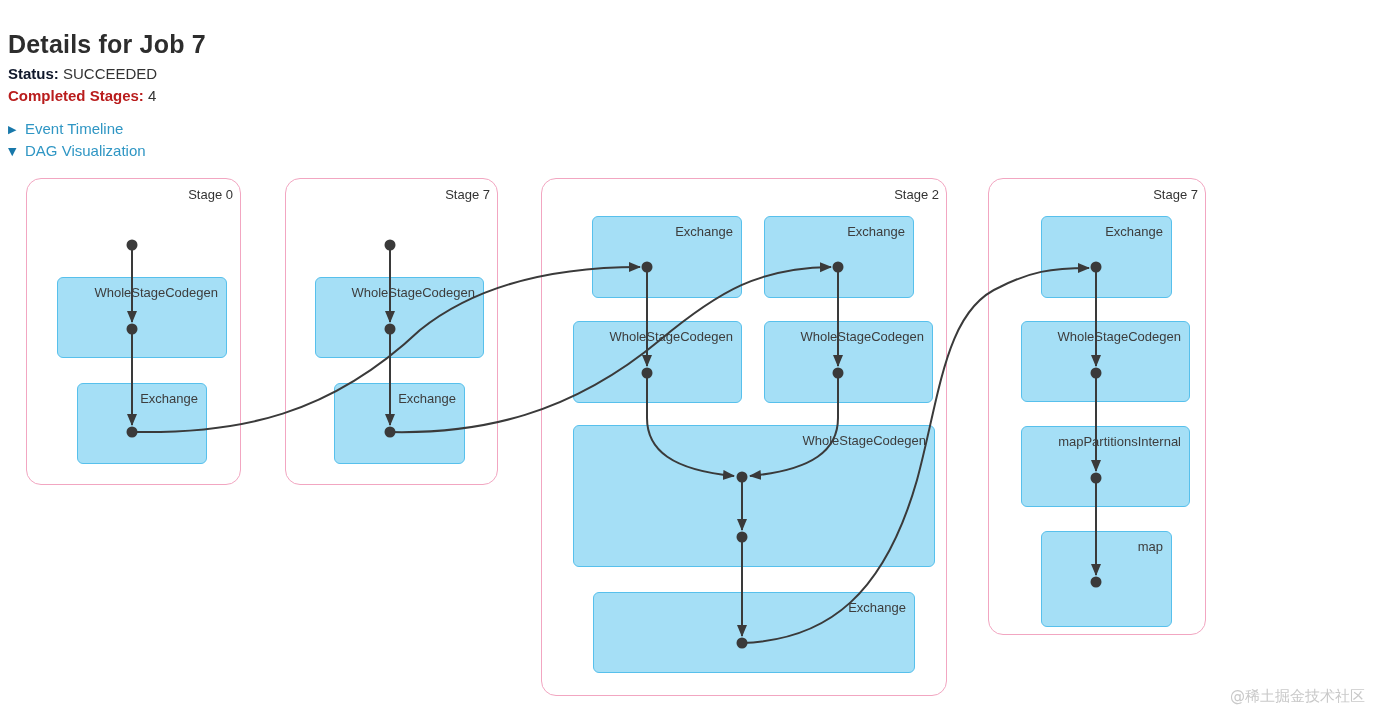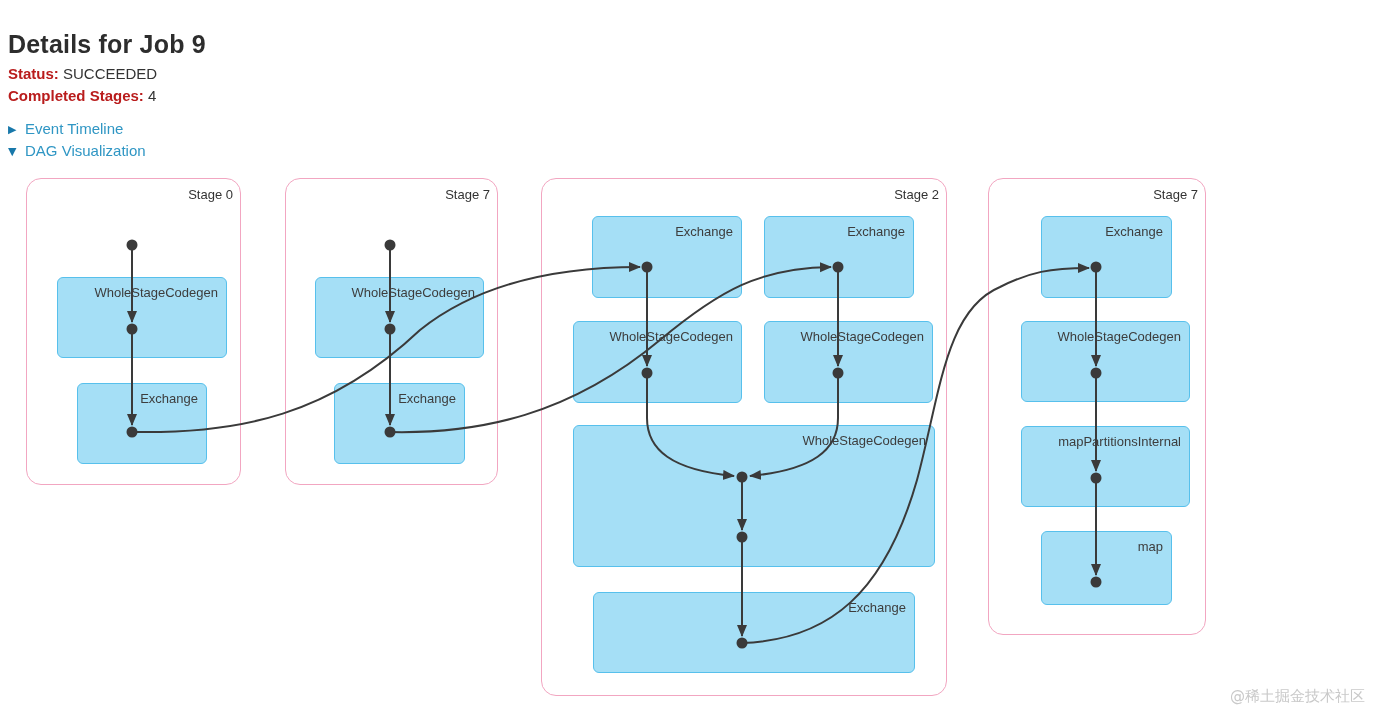--- a/index.html
+++ b/index.html
@@ -8,21 +8,21 @@
     font-family:"Liberation Sans", sans-serif;color:#333;
   }
   
   .page-title{
     position:absolute;left:8px;top:13px;
     font-size:25px;font-weight:bold;color:#2d2d2d;letter-spacing:.2px;
   }
   .meta-line{position:absolute;left:8px;font-size:15px;color:#333;white-space:pre;}
   .meta-status{top:65px;}
   .meta-completed{top:87px;}
-  .bold-dark{font-weight:bold;color:#b91c1c;}
+  .bold-dark{font-weight:bold;color:#0f172a;}
   .bold-blue{font-weight:bold;color:#b91c1c;}
   .toggle-line{
     position:absolute;left:8px;font-size:15px;color:#2f96c4;cursor:pointer;white-space:pre;
   }
   .toggle-event{top:120px;}
   .toggle-dag{top:142px;}
   .tri{
     display:inline-block;color:#1878aa;font-size:11px;
     width:17px;vertical-align:1px;font-family:"DejaVu Sans", sans-serif;
   }
@@ -48,21 +48,21 @@
   
   .watermark{
     position:absolute;right:19px;bottom:15px;font-size:15px;color:#c9c9c9;
     font-family:"DejaVu Sans", sans-serif;
     margin-left:24px;
   }
 </style>
 </head>
 <body>
 
-<h1 class="page-title">Details for Job 9</h1>
+<h1 class="page-title">Details for Job 7</h1>
 
 <div class="meta-line meta-status"><span class="bold-dark">Status: </span><span>SUCCEEDED</span></div>
 
 <div class="meta-line meta-completed"><span class="bold-blue">Completed Stages: </span><span>4</span></div>
 
 <div class="toggle-line toggle-event"><span class="tri">▶</span><span>Event Timeline</span></div>
 
 <div class="toggle-line toggle-dag"><span class="tri">▼</span><span>DAG Visualization</span></div>
 
 <div id="dag-canvas">
@@ -110,21 +110,21 @@
     </div>
     <div class="node" style="left: 1031px; top: 216px; width: 131px; height: 82px;">
       <span class="node-label">Exchange</span>
     </div>
     <div class="node" style="left: 1011px; top: 321px; width: 169px; height: 81px;">
       <span class="node-label">WholeStageCodegen</span>
     </div>
     <div class="node" style="left: 1011px; top: 426px; width: 169px; height: 81px;">
       <span class="node-label">mapPartitionsInternal</span>
     </div>
-    <div class="node" style="left: 1031px; top: 531px; width: 131px; height: 74px;">
+    <div class="node" style="left: 1031px; top: 531px; width: 131px; height: 96px;">
       <span class="node-label">map</span>
     </div>
     <svg id="edge-layer" width="1384" height="721">
     <defs>
       <marker id="arrowhead" markerUnits="userSpaceOnUse" markerWidth="14" markerHeight="12" refX="11" refY="5" orient="auto">
         <path d="M0,0 L12,5 L0,10 Z" fill="#3a3a3a"></path>
       </marker>
     </defs>
   <path d="M132,245 L132,322" class="edge" marker-end="url(#arrowhead)"></path>
       <path d="M132,329 L132,425" class="edge" marker-end="url(#arrowhead)"></path>

